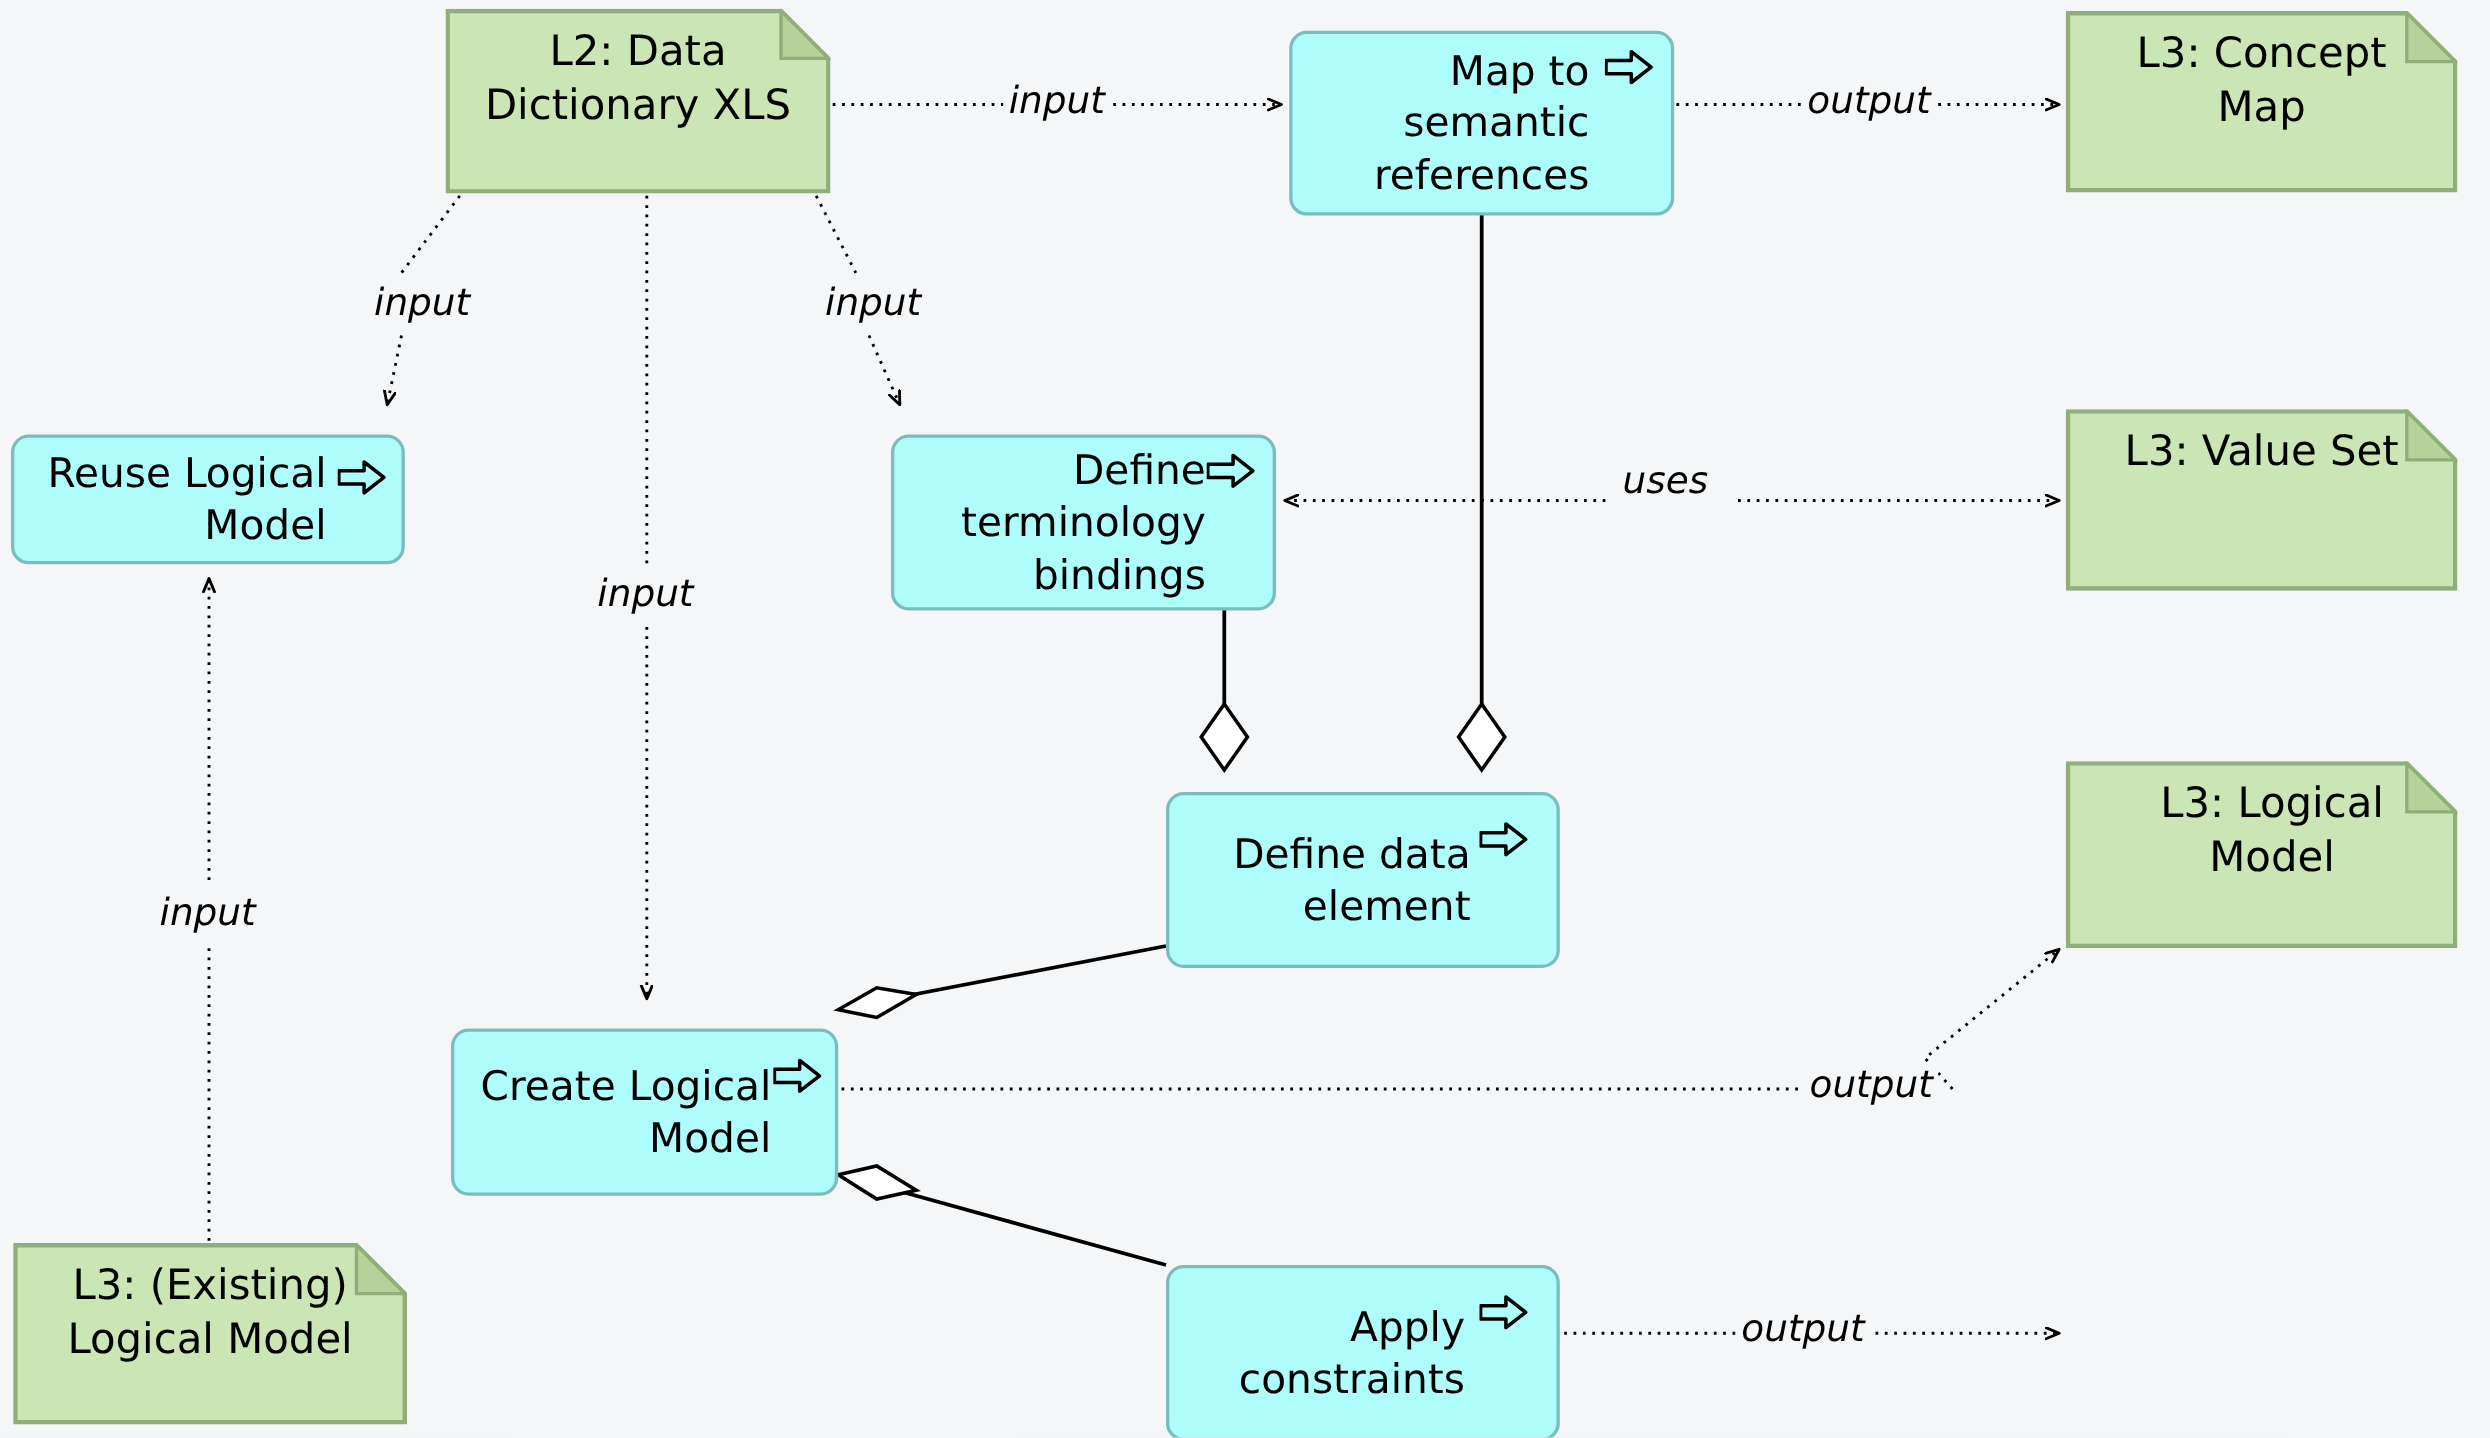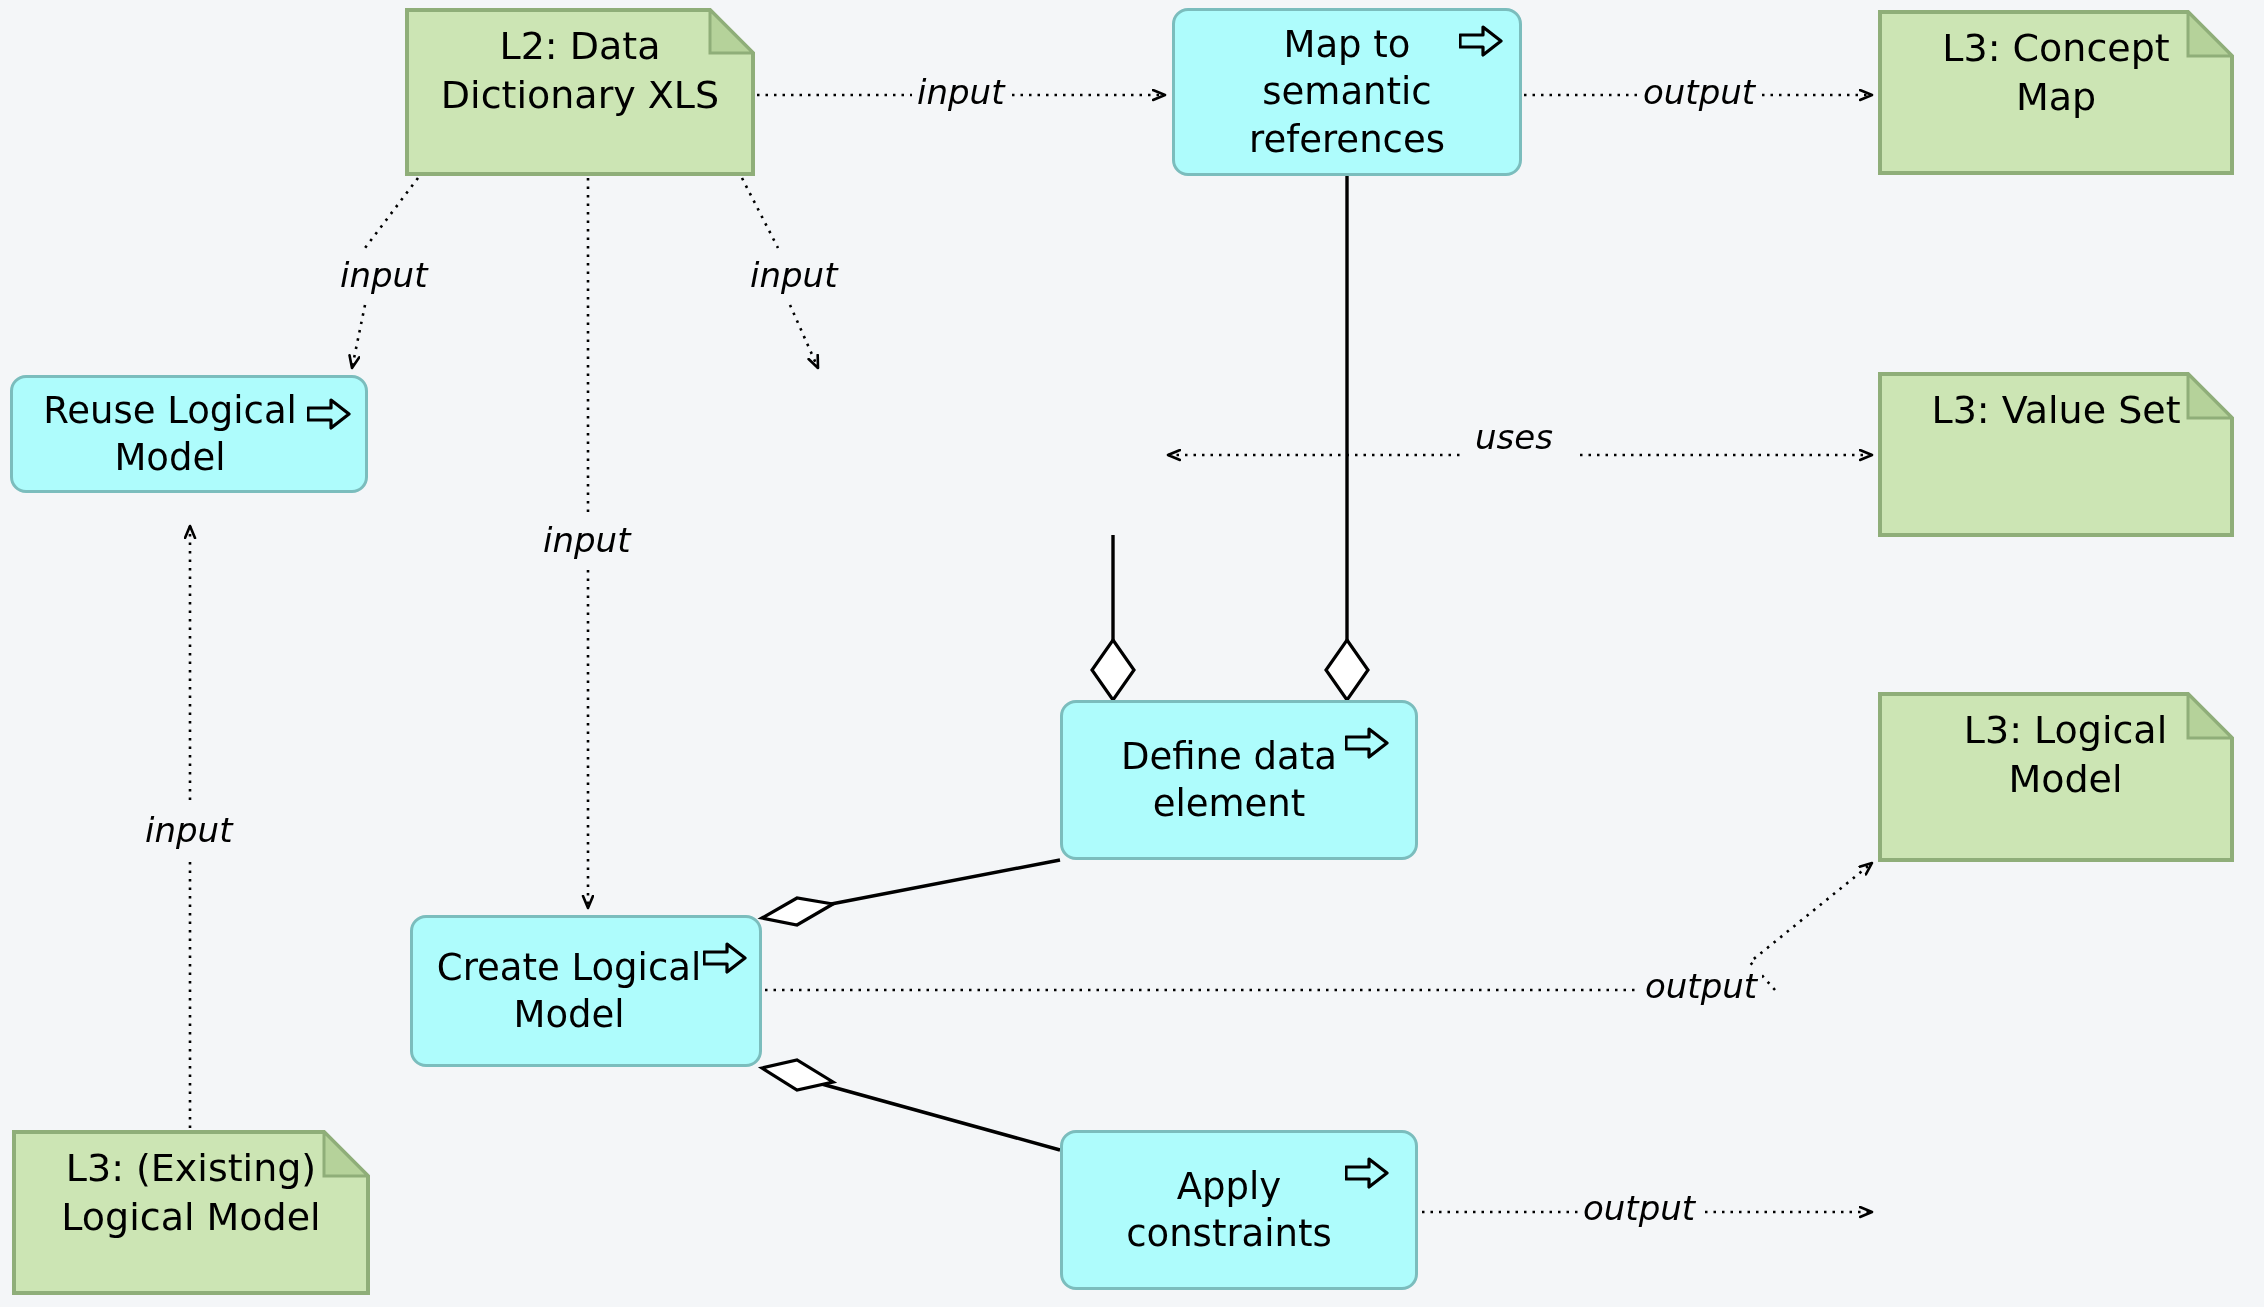--- a/index.html
+++ b/index.html
@@ -28,24 +28,25 @@
   
   .process {
     position: absolute;
     box-sizing: border-box;
     background: #aefcfc;
     border: 3px solid #7bbdbd;
     border-radius: 16px;
     display: flex;
     align-items: center;
     justify-content: center;
-    text-align: center;
+    text-align: right;
     color: #000;
     line-height: 1.28;
     z-index: 5;
+    margin-top: 20px;
   }
   .process .plabel {
     display: block;
     padding: 0 10px;
     white-space: pre-line;
   }
   .process .proc-icon {
     position: absolute;
     top: 14px;
     right: 16px;
@@ -234,20 +235,28 @@
   </div>
 
   <div class="process" style="left:10px; top:375px; width:358px; height:118px; font-size:37px;">
     <svg class="proc-icon" viewBox="0 0 44 32" style="top:20px; right:14px;">
       <path d="M1,10 L24,10 L24,2 L42,16 L24,30 L24,22 L1,22 Z" fill="none" stroke="#000" stroke-width="3.2" stroke-linejoin="round"></path>
     </svg>
     <span class="plabel" style="padding-right:48px;">Reuse Logical
 Model</span>
   </div>
 
+  <div class="process" style="left:810px; top:375px; width:350px; height:160px; font-size:37px;">
+    <svg class="proc-icon" viewBox="0 0 44 32">
+      <path d="M1,10 L24,10 L24,2 L42,16 L24,30 L24,22 L1,22 Z" fill="none" stroke="#000" stroke-width="3.2" stroke-linejoin="round"></path>
+    </svg>
+    <span class="plabel">Define
+terminology
+bindings</span>
+  </div>
 
   <div class="process" style="left:1060px; top:700px; width:358px; height:160px; font-size:37px;">
     <svg class="proc-icon" viewBox="0 0 44 32" style="top:24px; right:26px;">
       <path d="M1,10 L24,10 L24,2 L42,16 L24,30 L24,22 L1,22 Z" fill="none" stroke="#000" stroke-width="3.2" stroke-linejoin="round"></path>
     </svg>
     <span class="plabel" style="padding-right:30px;">Define data
 element</span>
   </div>
 
   <div class="process" style="left:410px; top:915px; width:352px; height:152px; font-size:37px;">

